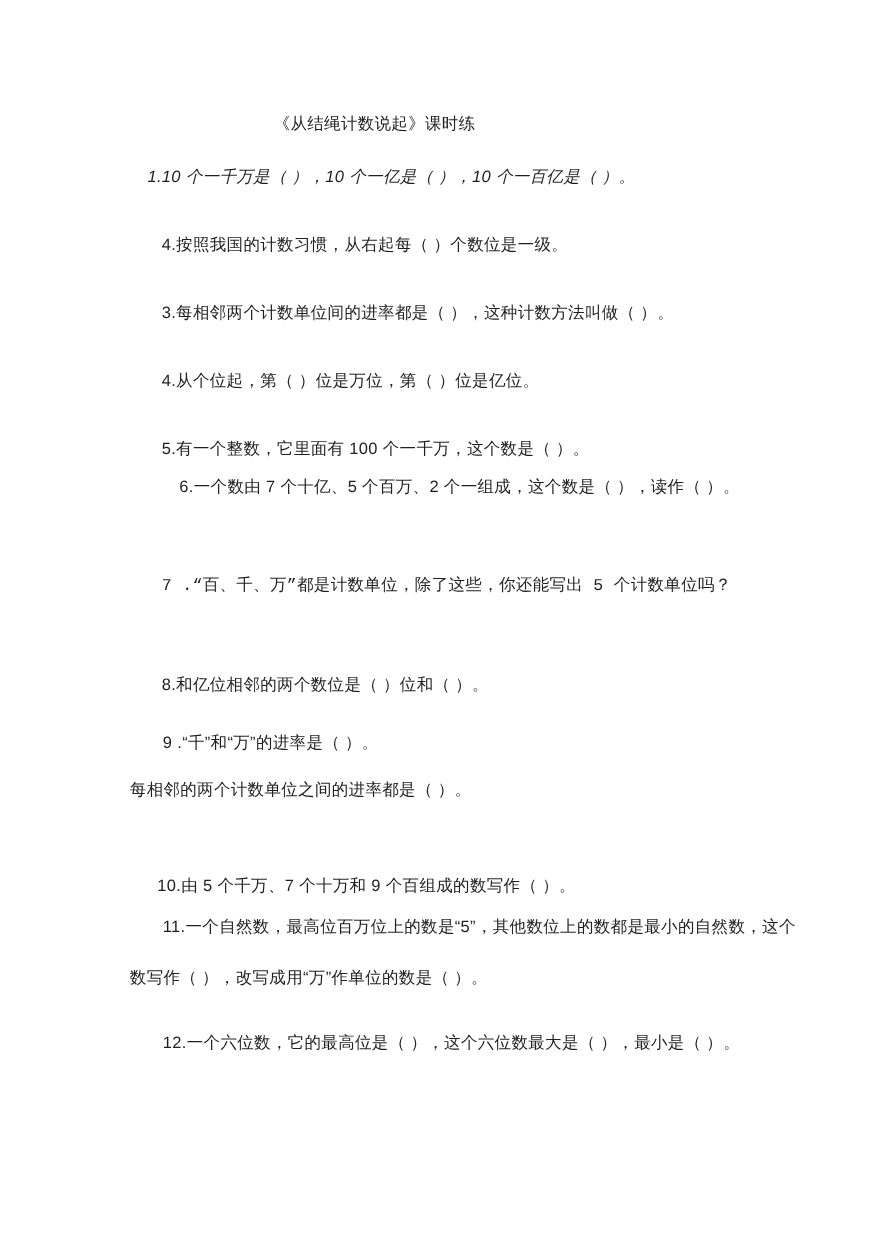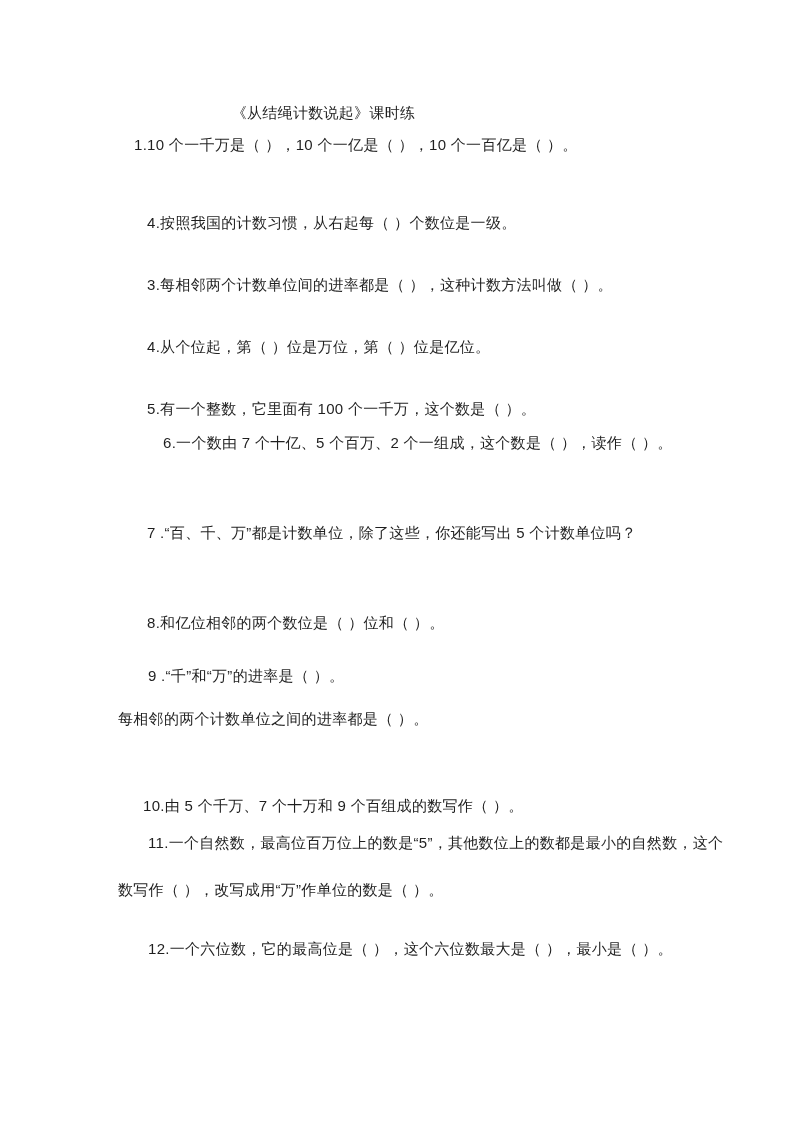--- a/index.html
+++ b/index.html
@@ -18,48 +18,48 @@
     line-height: 17px;
     color: #1f1f1f;
     letter-spacing: 0.3px;
   }
   .line {
     position: absolute;
     white-space: nowrap;
   }
   .title {
     position: absolute;
-    left: 0;
+    left: 17px;
     width: 637px;
     text-align: center;
     padding-left: 10px;
     box-sizing: border-box;
     white-space: nowrap;
   }
 </style>
 </head>
 <body>
 
 <div class="page" style="color: rgb(31, 31, 31); background: rgb(255, 255, 255);">
 
   <div class="title" style="top:104px;">《从结绳计数说起》课时练</div>
 
-  <div class="line" style="top:136px; left:134px;">1.10 个一千万是（ ），10 个一亿是（ ），10 个一百亿是（ ）。</div>
+  <div class="line" style="top:152px; left:134px;font-style:italic;">1.10 个一千万是（ ），10 个一亿是（ ），10 个一百亿是（ ）。</div>
 
   <div class="line" style="top:214px; left:147px;">4.按照我国的计数习惯，从右起每（ ）个数位是一级。</div>
 
   <div class="line" style="top:276px; left:147px;">3.每相邻两个计数单位间的进率都是（ ），这种计数方法叫做（ ）。</div>
 
   <div class="line" style="top:338px; left:147px;">4.从个位起，第（ ）位是万位，第（ ）位是亿位。</div>
 
   <div class="line" style="top:400px; left:147px;">5.有一个整数，它里面有 100 个一千万，这个数是（ ）。</div>
 
   <div class="line" style="top:434px; left:147px;margin-left:16px;">6.一个数由 7 个十亿、5 个百万、2 个一组成，这个数是（ ），读作（ ）。</div>
 
-  <div class="line" style="top:524px; left:147px;">7 .“百、千、万”都是计数单位，除了这些，你还能写出 5 个计数单位吗？</div>
+  <div class="line" style="top:524px; left:147px;font-family:Liberation Mono, monospace;">7 .“百、千、万”都是计数单位，除了这些，你还能写出 5 个计数单位吗？</div>
 
   <div class="line" style="top:614px; left:147px;">8.和亿位相邻的两个数位是（ ）位和（ ）。</div>
 
   <div class="line" style="top:648px; left:148px;margin-top:19px;">9 .“千”和“万”的进率是（ ）。</div>
 
   <div class="line" style="top:710px; left:118px;">每相邻的两个计数单位之间的进率都是（ ）。</div>
 
   <div class="line" style="top:772px; left:143px;margin-top:25px;">10.由 5 个千万、7 个十万和 9 个百组成的数写作（ ）。</div>
 
   <div class="line" style="top:834px; left:148px;">11.一个自然数，最高位百万位上的数是“5”，其他数位上的数都是最小的自然数，这个</div>

